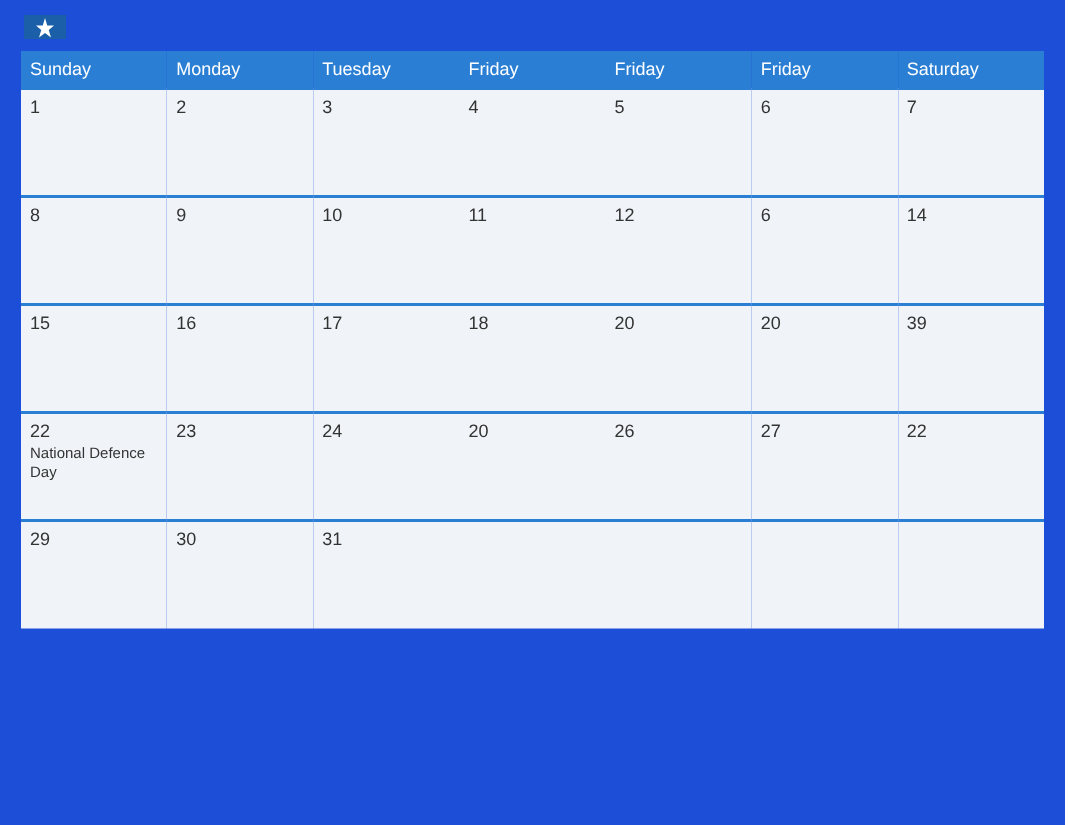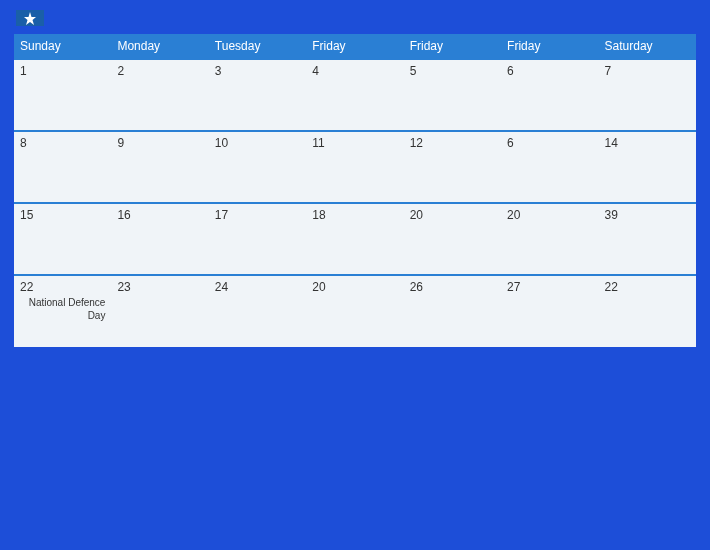--- a/index.html
+++ b/index.html
@@ -96,21 +96,20 @@
       font-size: 12px;
       color: #333;
       display: block;
       margin-bottom: 2px;
     }
     .holiday-label {
       font-size: 10px;
       color: #333;
       display: block;
       line-height: 1.3;
-      text-align: right;
     }
   </style>
 </head>
 <body>
 
 <div class="calendar-container">
   <div class="header">
     <div class="logo">
       <div class="logo-row">
         <span class="logo-general"></span>
@@ -224,15 +223,30 @@
           <td>
             <span class="day-number">26</span>
           </td>
           <td>
             <span class="day-number">27</span>
           </td>
           <td>
             <span class="day-number">22</span>
           </td>
         </tr>
+        <tr>
+          <td>
+            <span class="day-number">29</span>
+          </td>
+          <td>
+            <span class="day-number">30</span>
+          </td>
+          <td>
+            <span class="day-number">31</span>
+          </td>
+          <td class="empty"></td>
+          <td class="empty"></td>
+          <td class="empty"></td>
+          <td class="empty"></td>
+        </tr>
       </tbody>
   </table>
 </div>
 
 </body></html>

